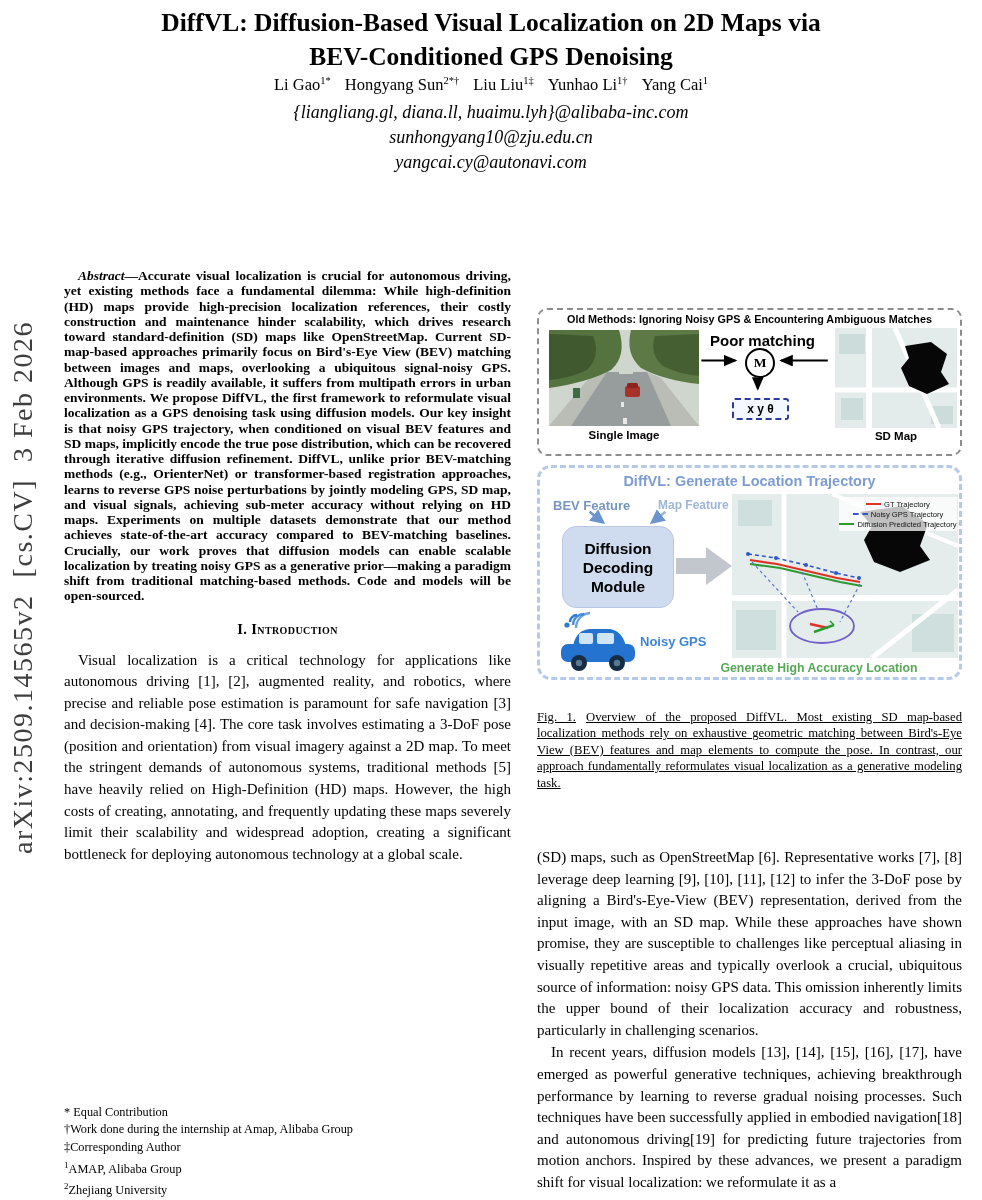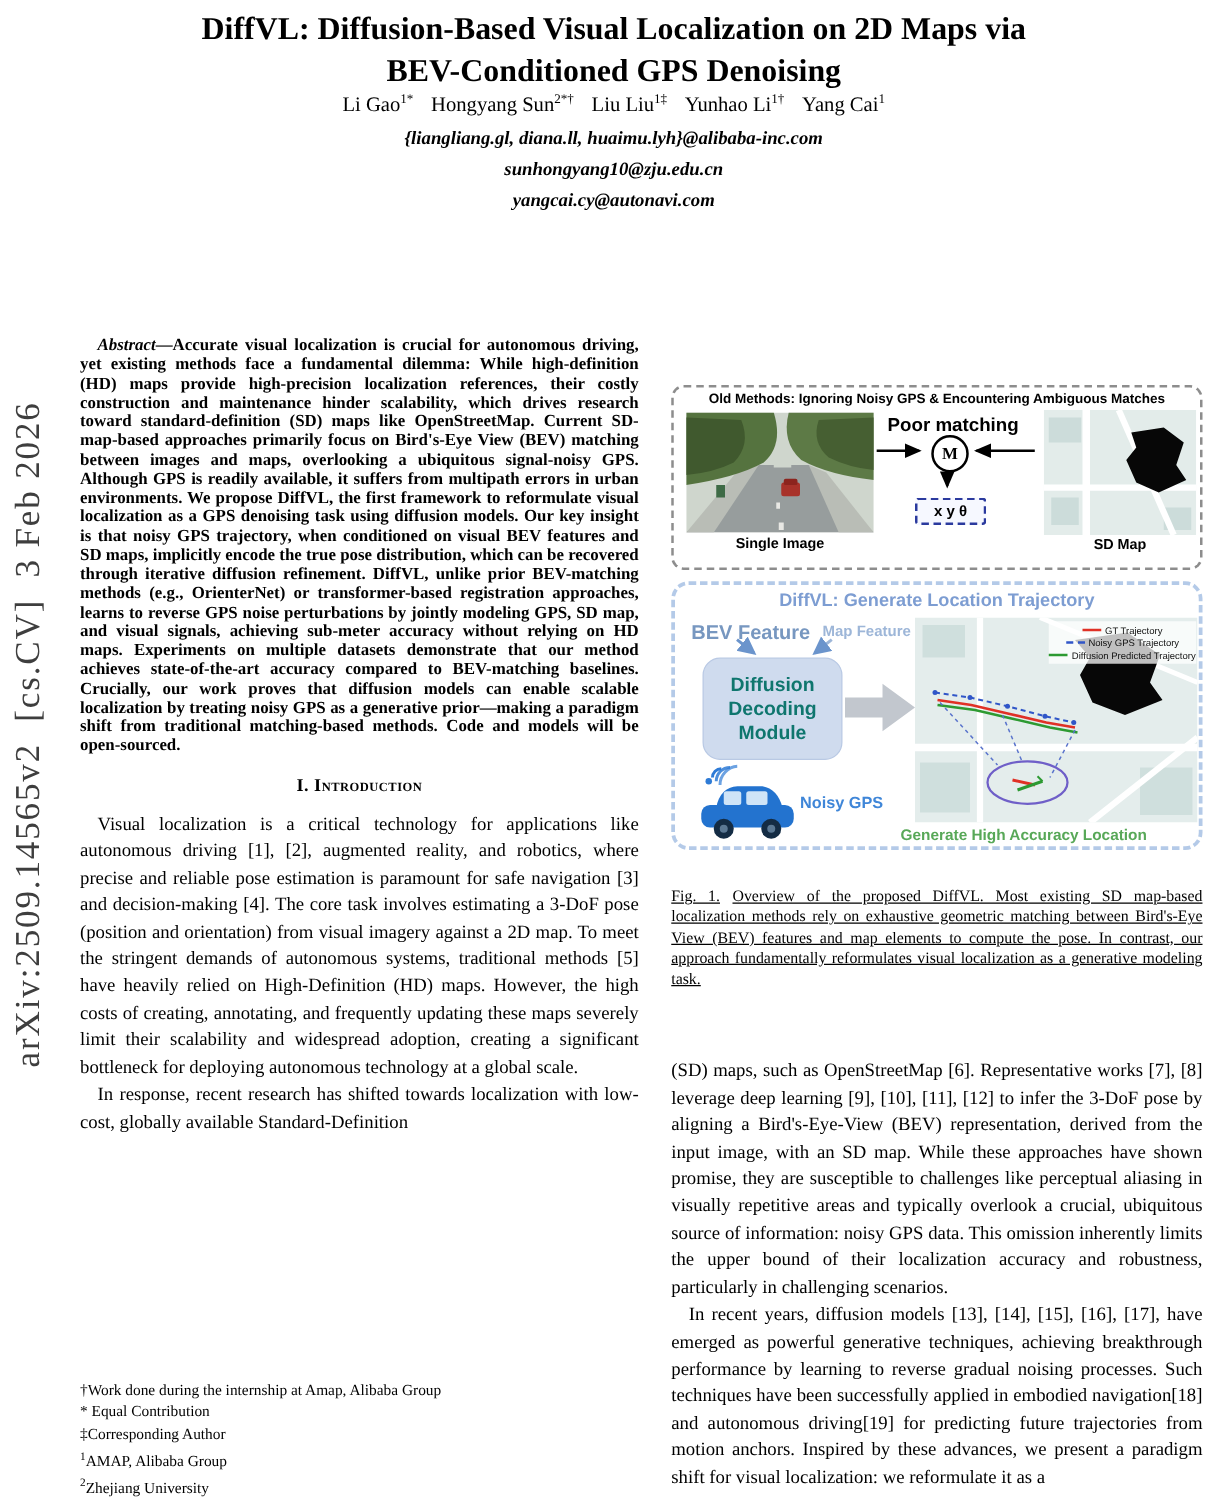--- a/index.html
+++ b/index.html
@@ -12,21 +12,21 @@
                  display:flex; align-items:center; justify-content:center; }
   .arxiv-text { writing-mode:vertical-rl; transform:rotate(180deg);
                 font-size:28px; color:#3e3e3e; letter-spacing:1.5px; white-space:pre; }
 
   
   .header { position:absolute; top:6px; left:0; width:100%; text-align:center; }
   .title { font-size:25.5px; font-weight:bold; line-height:34px; }
   .authors { font-size:16.5px; }
   .authors .author { margin:0 5px; }
   .authors sup { font-size:10.5px; }
-  .emails { margin-top:5px; font-style:italic; font-size:15px; line-height:25px;font-weight:bold; }
+  .emails { margin-top:5px; font-style:italic; font-size:18px; line-height:25px; }
 
   
   .columns { position:absolute; top:268px; left:64px; width:898px; display:flex; gap:26px; }
   .col-left { width:447px; height:932px; display:flex; flex-direction:column; }
   .col-right { width:425px;margin-top:40px; }
 
   .abstract { font-size:13.5px; font-weight:bold; line-height:15.25px;
               text-align:justify; text-indent:14px; }
   .abstract-label { font-style:italic; }
   .section-heading { text-align:center; font-size:14.5px; margin-top:17px; margin-bottom:12px;
@@ -56,26 +56,26 @@
   .pose-box { left:193px; top:88px; width:57px; height:22px; border:2px dashed #2b3a9e;
               border-radius:3px; text-align:center; font-weight:bold; font-size:12px;
               line-height:18px; background:#f6f8ff; }
   .sdmap-img { left:296px; top:18px; width:122px; height:100px; }
   .sdmap-label { left:296px; top:120px; width:122px; text-align:center;
                  font-weight:bold; font-size:11.5px; }
   .overlay-svg { left:0; top:0; width:100%; height:100%; }
 
   .new-title { top:5px; left:0; width:100%; text-align:center; font-weight:bold;
                font-size:14.5px; color:#7d9dd2; }
-  .bev-label { left:13px; top:30px; font-weight:bold; font-size:16px; color:#7797c0; }
+  .bev-label { left:13px; top:30px; font-weight:bold; font-size:13px; color:#7797c0; }
   .mapfeat-label { left:118px; top:30px; font-weight:bold; font-size:12px; color:#9db6d8; }
   .module-box { left:22px; top:58px; width:112px; height:82px; border-radius:14px;
                 background:#cfdbee; border:1.5px solid #b9c9e4; display:flex;
                 align-items:center; justify-content:center; text-align:center;
-                font-weight:bold; font-size:15.5px; line-height:19px; color:#0f766e; }
+                font-weight:bold; font-size:15.5px; line-height:19px; color:#000000; }
   .wifi-icon { left:22px; top:136px; width:28px; height:24px; }
   .car-icon { left:18px; top:154px; width:80px; height:50px; }
   .noisygps-label { left:100px; top:166px; font-weight:bold; font-size:13px; color:#3f86d8; }
   .big-arrow { left:136px; top:72px; width:58px; height:52px; }
   .traj-map { left:192px; top:26px; width:226px; height:164px; }
   .legend { left:299px; top:29px; width:118px; background:rgba(255,255,255,0.75);
             padding:2px 3px; }
   .legend-row { display:flex; align-items:center; gap:3px; height:10px;justify-content:center; }
   .legend-swatch { width:15px; height:0; border-top-width:2px; flex:0 0 15px; }
   .sw-gt { border-top-style:solid; border-top-color:#e03126; }
@@ -120,25 +120,24 @@
   </div>
 
   <div class="columns">
 
     <div class="col-left">
       <p class="abstract"><span class="abstract-label">Abstract</span><span>—Accurate visual localization is crucial for autonomous driving, yet existing methods face a fundamental dilemma: While high-definition (HD) maps provide high-precision localization references, their costly construction and maintenance hinder scalability, which drives research toward standard-definition (SD) maps like OpenStreetMap. Current SD-map-based approaches primarily focus on Bird's-Eye View (BEV) matching between images and maps, overlooking a ubiquitous signal-noisy GPS. Although GPS is readily available, it suffers from multipath errors in urban environments. We propose DiffVL, the first framework to reformulate visual localization as a GPS denoising task using diffusion models. Our key insight is that noisy GPS trajectory, when conditioned on visual BEV features and SD maps, implicitly encode the true pose distribution, which can be recovered through iterative diffusion refinement. DiffVL, unlike prior BEV-matching methods (e.g., OrienterNet) or transformer-based registration approaches, learns to reverse GPS noise perturbations by jointly modeling GPS, SD map, and visual signals, achieving sub-meter accuracy without relying on HD maps. Experiments on multiple datasets demonstrate that our method achieves state-of-the-art accuracy compared to BEV-matching baselines. Crucially, our work proves that diffusion models can enable scalable localization by treating noisy GPS as a generative prior—making a paradigm shift from traditional matching-based methods. Code and models will be open-sourced.</span></p>
 
       <h2 class="section-heading">I. Introduction</h2>
 
       <p class="body-para">Visual localization is a critical technology for applications like autonomous driving [1], [2], augmented reality, and robotics, where precise and reliable pose estimation is paramount for safe navigation [3] and decision-making [4]. The core task involves estimating a 3-DoF pose (position and orientation) from visual imagery against a 2D map. To meet the stringent demands of autonomous systems, traditional methods [5] have heavily relied on High-Definition (HD) maps. However, the high costs of creating, annotating, and frequently updating these maps severely limit their scalability and widespread adoption, creating a significant bottleneck for deploying autonomous technology at a global scale.</p>
-      <p class="body-para p-follow">In response, recent research has shifted towards localization with low-cost, globally available Standard-Definition</p>
 
       <div class="footnotes">
+        <div class="footnote"><span class="fn-marker">*</span><span> Equal Contribution</span></div>
         <div class="footnote"><span class="fn-marker">†</span><span>Work done during the internship at Amap, Alibaba Group</span></div>
-        <div class="footnote"><span class="fn-marker">*</span><span> Equal Contribution</span></div>
         <div class="footnote"><span class="fn-marker">‡</span><span>Corresponding Author</span></div>
         <div class="footnote"><span class="fn-marker fn-sup">1</span><span>AMAP, Alibaba Group</span></div>
         <div class="footnote"><span class="fn-marker fn-sup">2</span><span>Zhejiang University</span></div>
       </div>
     </div>
 
     <div class="col-right">
 
       <div class="figure">
 

